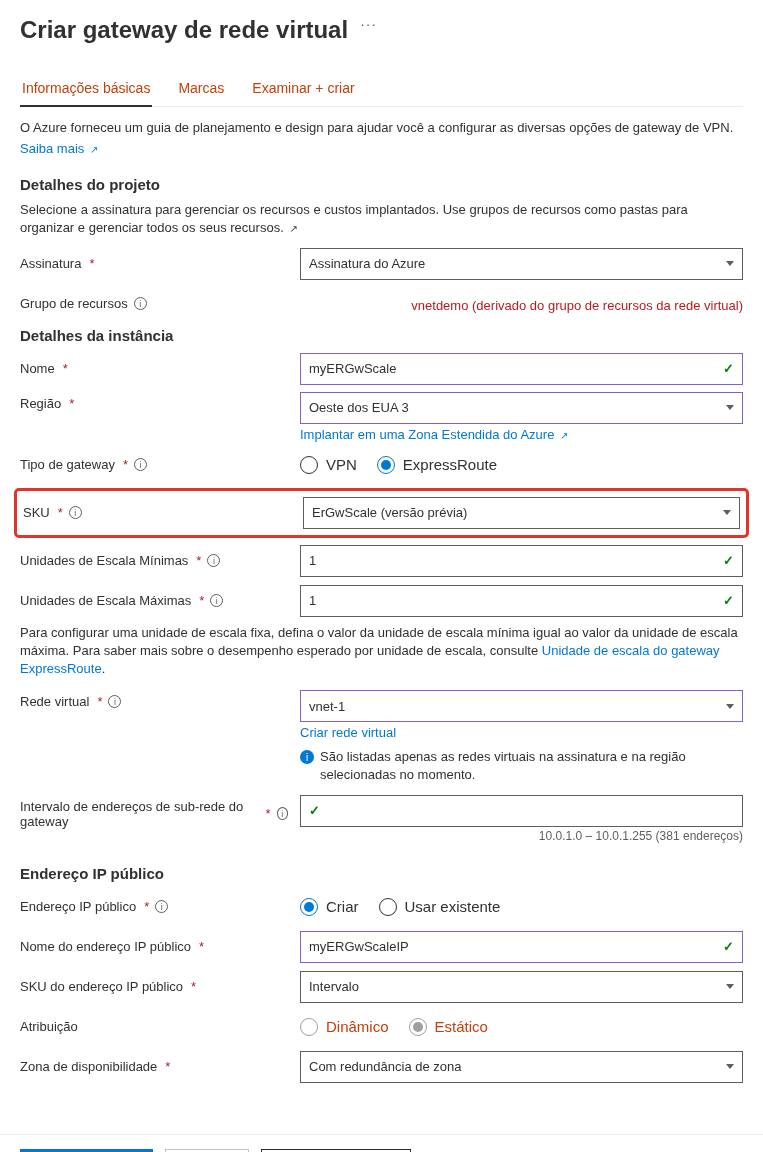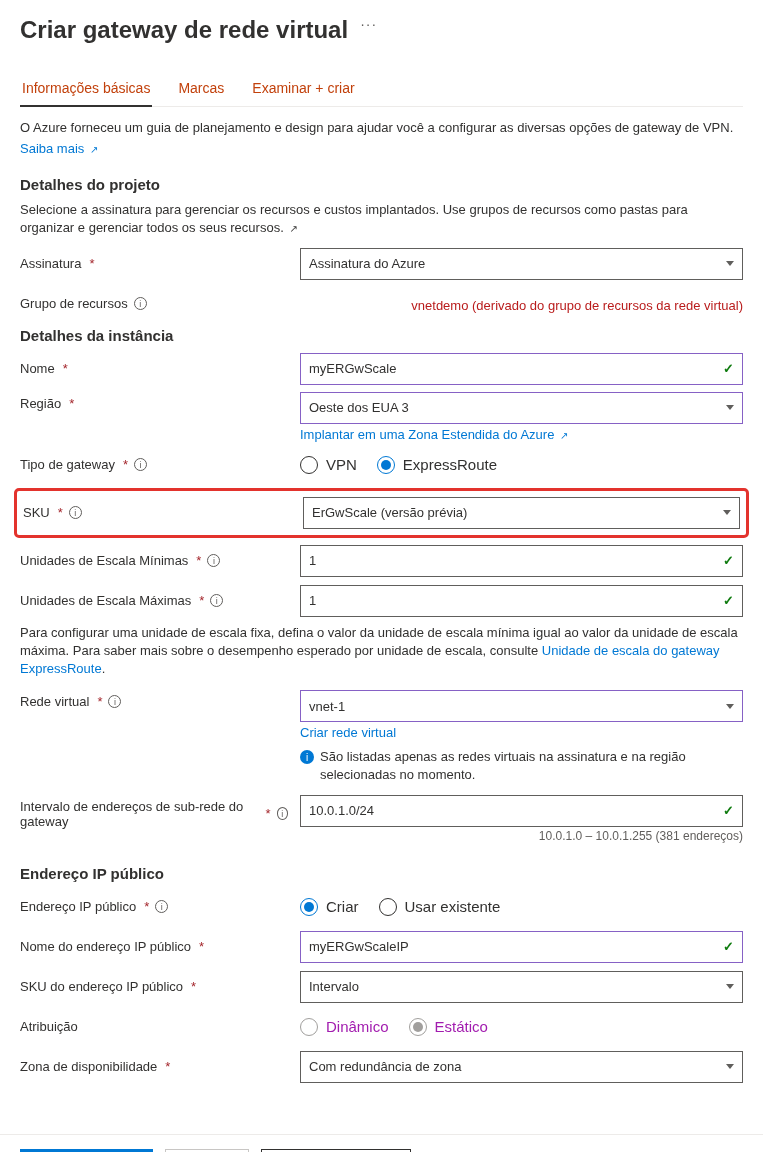--- a/index.html
+++ b/index.html
@@ -54,21 +54,21 @@
   .address-hint { text-align:right; font-size:12px; color:#605e5c; margin-top:2px; }
   .static-value { font-size:13px; color:#b91c1c; padding-top:4px;text-align:right; }
   .footer {
     border-top:1px solid #edebe9; padding:14px 20px; display:flex; align-items:center; gap:12px;
     margin-top:36px;
   }
   .btn { height:28px; padding:0 18px; font-size:13px; border:1px solid #8a8886; background:#fff; cursor:pointer; display:inline-flex; align-items:center; }
   .btn.primary { background:#0078d4; border-color:#0078d4; color:#fff; }
   .btn.disabled { color:#a19f9d; border-color:#c8c6c4; cursor:default; }
   .btn.outline { border-color:#323130; }
-  .radio.disabled-label { color:#a21caf; }
+  .radio.disabled-label { color:#c2410c; }
 </style>
 </head>
 <body>
 
 <div class="page">
   <div class="title-row">
     <h1 class="page-title">Criar gateway de rede virtual</h1>
     <span class="dots">···</span>
   </div>
 
@@ -242,21 +242,20 @@
   </div>
 
   <div class="form-row top" style="margin-top:10px;">
     <div class="label-col" style="padding-top:4px;">
       <span>Intervalo de endereços de sub-rede do gateway</span>
       <span class="req">*</span>
       <span class="info-icon">i</span>
     </div>
     <div class="field-col">
       <div class="text-input">
-        <span class="value">10.0.1.0/24</span>
         <span class="check">✓</span>
       </div>
       <div class="address-hint">10.0.1.0 – 10.0.1.255 (381 endereços)</div>
     </div>
   </div>
 
   <div class="section-header" style="margin-top:22px;">Endereço IP público</div>
 
   <div class="form-row">
     <div class="label-col">

